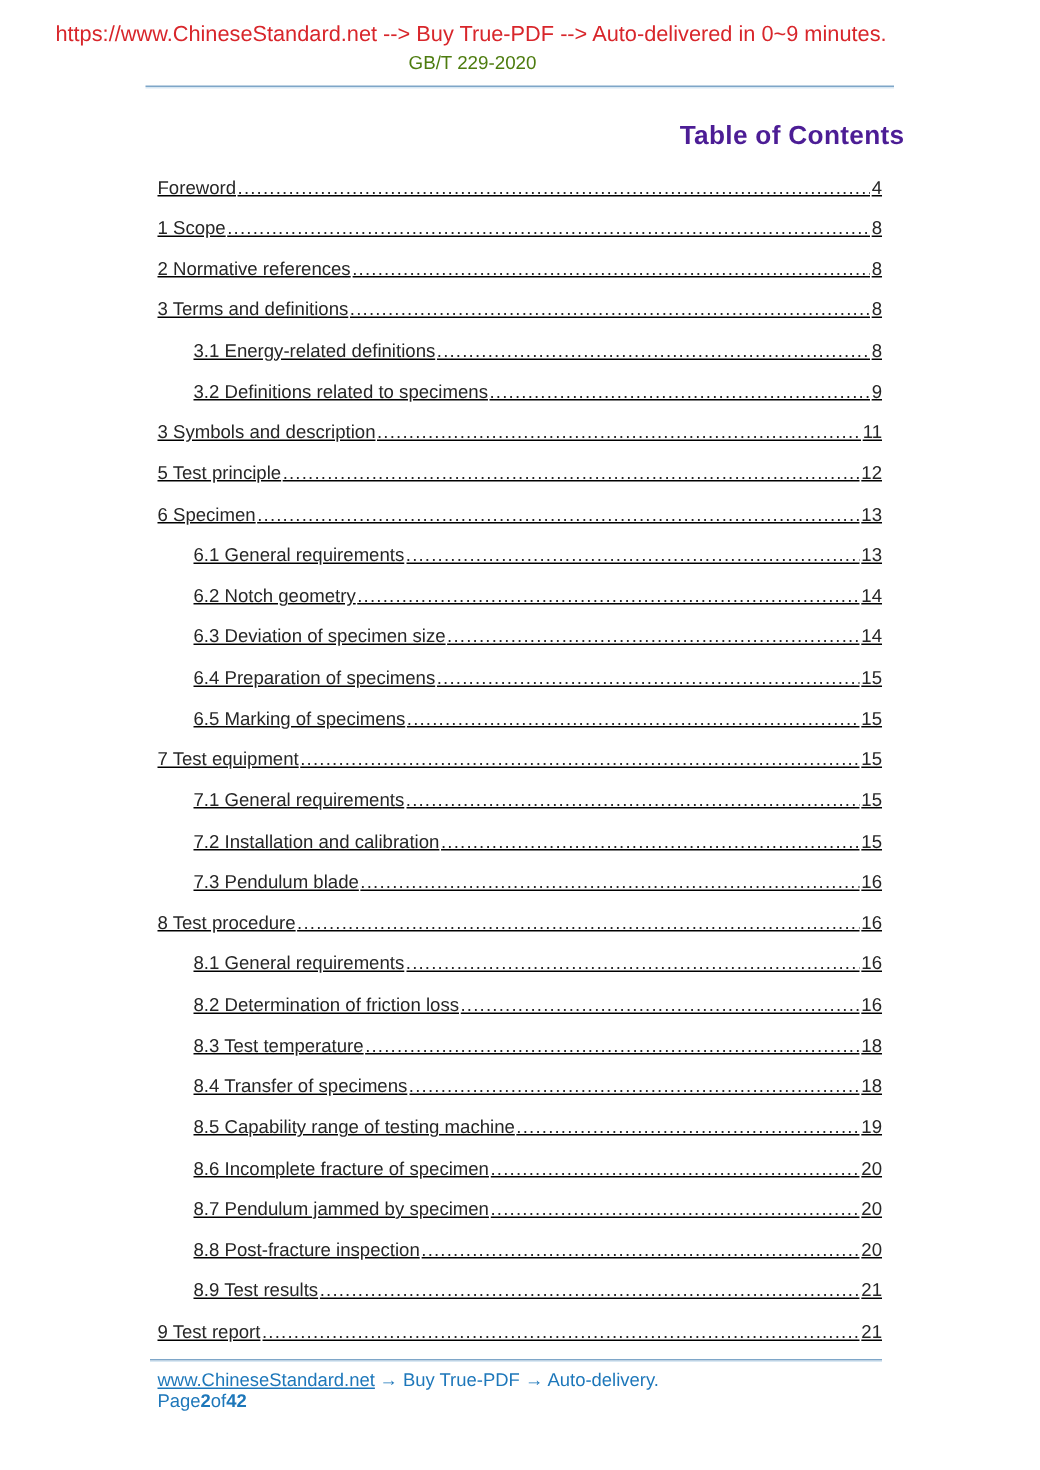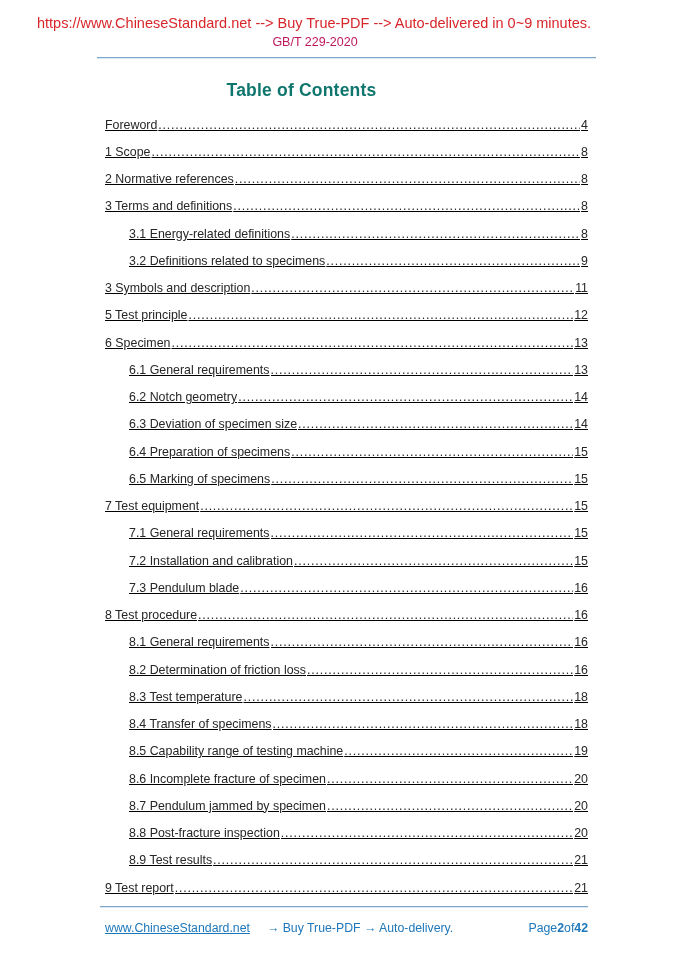--- a/index.html
+++ b/index.html
@@ -10,33 +10,33 @@
   }
   .page{position:absolute;inset:0;}
 
   
   .header-promo{
     position:absolute;top:14px;left:0;width:628px;text-align:center;
     font-size:14.5px;line-height:18px;color:#d8262b;white-space:nowrap;
   }
   .header-code{
     position:absolute;top:34px;left:0;width:630px;text-align:center;
-    font-size:12.5px;line-height:16px;color:#be185d;white-space:nowrap;
+    font-size:12.5px;line-height:16px;color:#4d7c0f;white-space:nowrap;
   }
   .rule{
     position:absolute;height:0;border-top:1.5px solid #7ea6c8;
     box-shadow:0 1px 0 #d9e8f3;
   }
   .rule-top{top:57px;left:97px;width:499px;}
   .rule-bottom{top:906px;left:100px;width:488px;}
 
   
   .doc-title{
-    position:absolute;top:80px;left:0;width:603px;text-align:center;
-    font-size:17.5px;font-weight:bold;color:#0f766e;letter-spacing:0.2px;
+    position:absolute;top:80px;left:0;width:603px;text-align:right;
+    font-size:17.5px;font-weight:bold;color:#4c1d95;letter-spacing:0.2px;
   }
 
   
   .toc-list{
     position:absolute;top:111px;left:105px;width:483px;
     margin:0;padding:0;list-style:none;text-decoration:underline;
   }
   .toc-row{
     display:flex;align-items:center;height:27.25px;
     font-size:12.4px;color:#262626;
@@ -49,26 +49,26 @@
   }
   .toc-dots::after{
     content:"........................................................................................................................................................................";
     letter-spacing:0.8px;
   }
   .toc-page{white-space:nowrap;flex:0 0 auto;}
 
   
   .footer{
     position:absolute;top:913px;left:105px;width:483px;height:22px;
-    display:flex;align-items:flex-end;justify-content:space-between;
-    font-size:12.3px;color:#1d77ba;white-space:nowrap;
+    display:flex;align-items:flex-start;justify-content:space-between;
+    font-size:12.3px;color:#1d77ba;white-space:nowrap;flex-direction:column;
   }
   .footer-left{display:flex;align-items:center;}
   .footer-link{text-decoration:underline;color:#1d77ba;cursor:pointer;}
-  .footer-tail{margin-left:17px;}
+  .footer-tail{margin-left:3px;}
   .footer-page{display:flex;align-items:center;gap:0;}
   .footer-page .bold{font-weight:bold;}
 </style>
 </head>
 <body>
 
 <div class="page">
 
   <div class="header-promo">https://www.ChineseStandard.net --&gt; Buy True-PDF --&gt; Auto-delivered in 0~9 minutes.</div>
 

